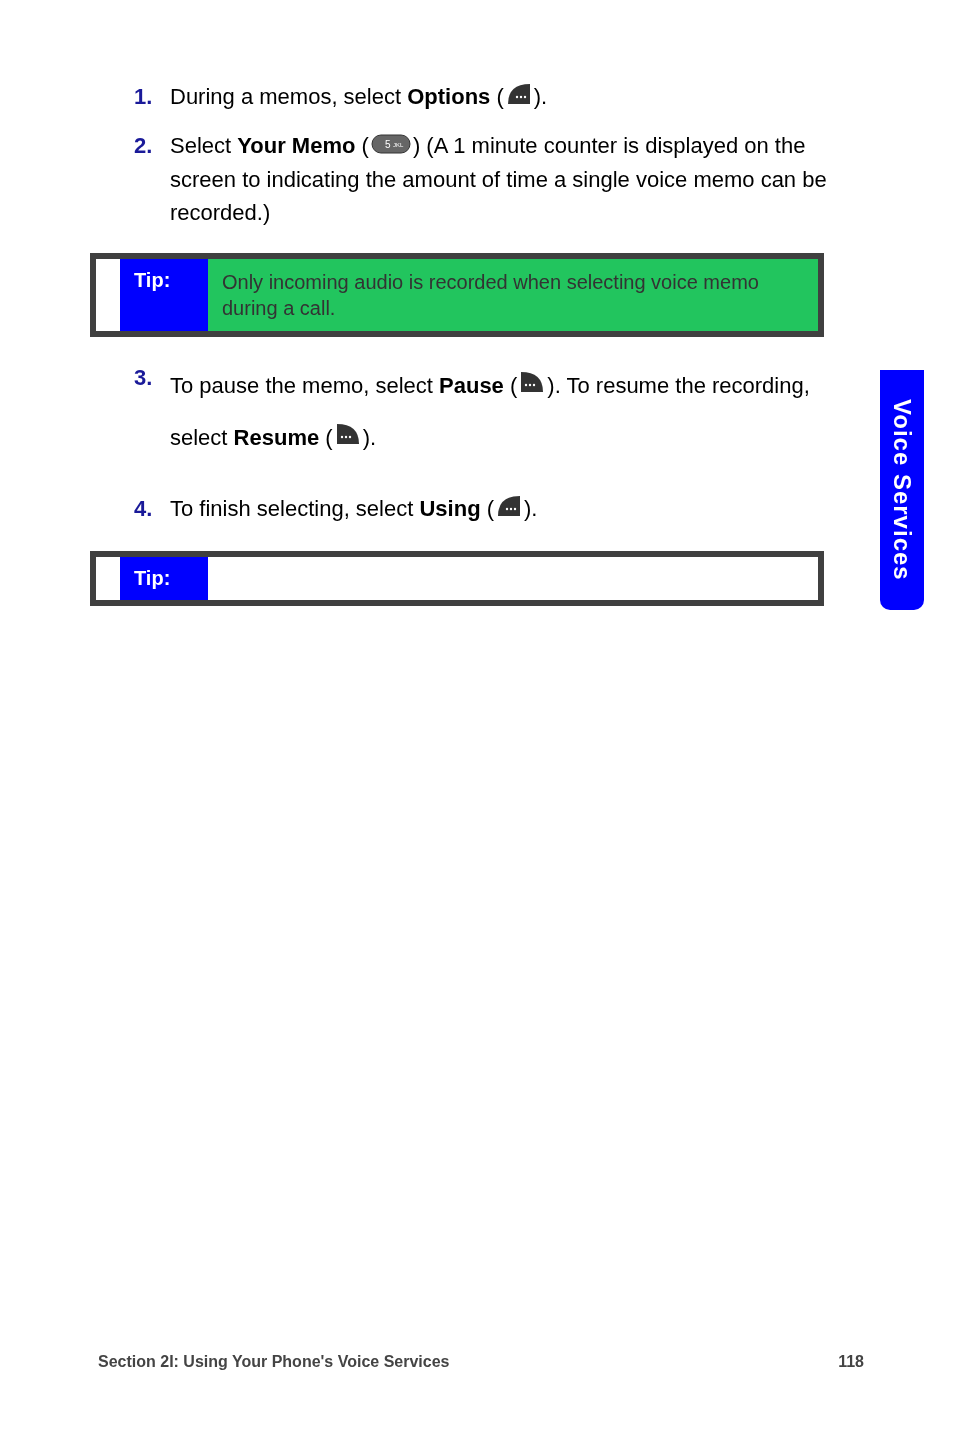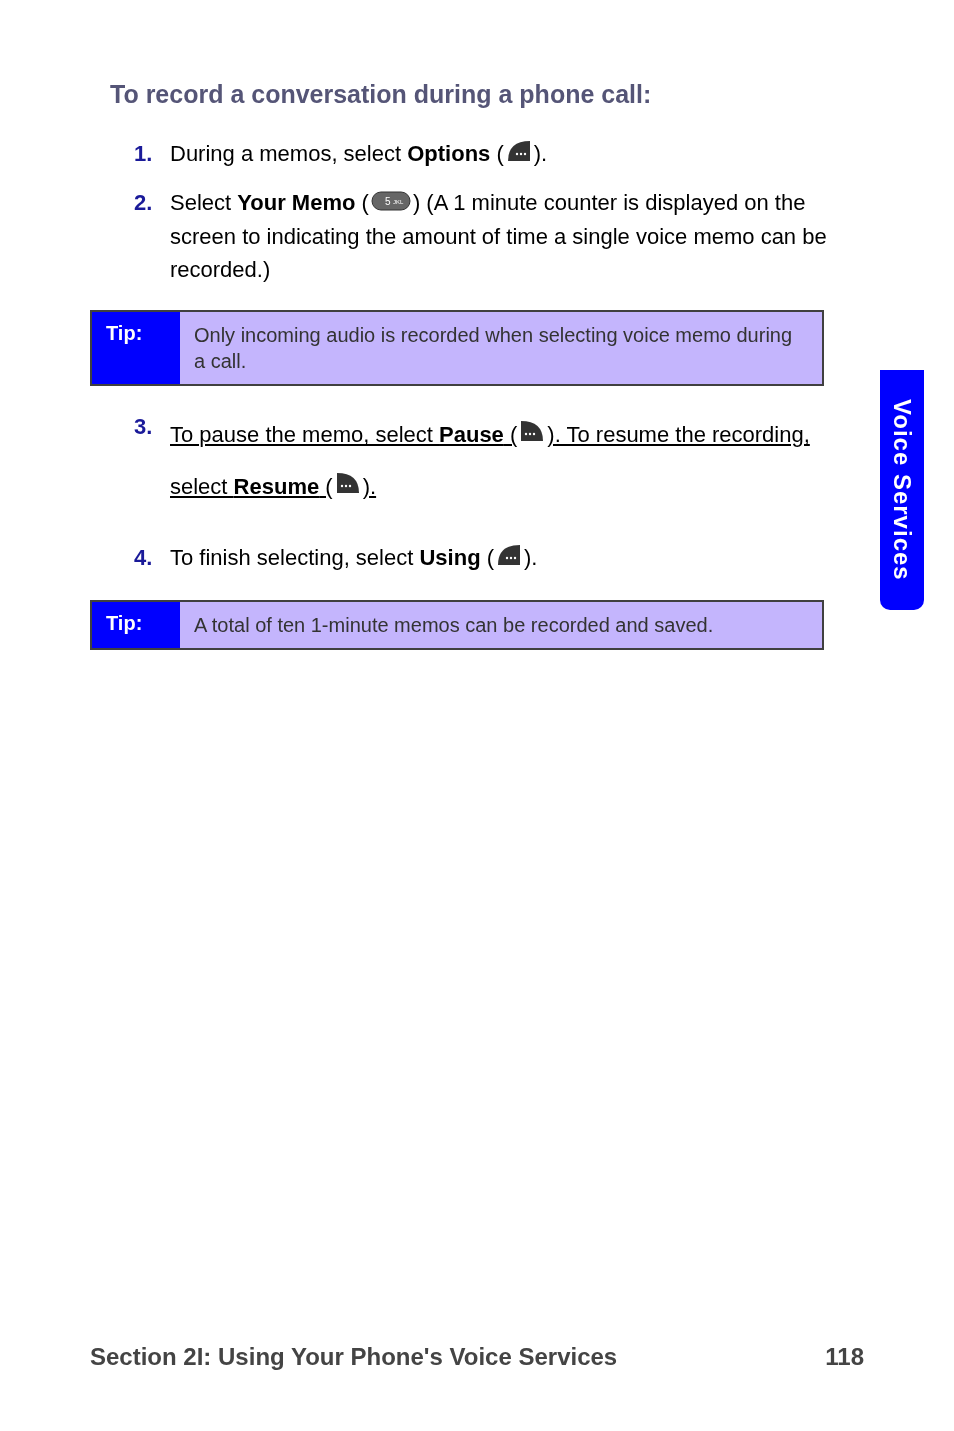--- a/index.html
+++ b/index.html
@@ -48,35 +48,36 @@
       vertical-align: middle;
       margin: 0 2px;
     }
     .key-icon {
       display: inline-block;
       vertical-align: middle;
       margin: 0 2px;
     }
     .tip-box {
       display: flex;
-      border: 2px solid #404040;
+      border: 6px solid #404040;
       margin: 24px 0;
       margin-left: -20px;
       margin-right: 30px;
+      padding-left: 24px;
     }
     .tip-label {
       background: #0000ff;
       color: #ffffff;
       font-weight: bold;
       font-size: 20px;
       padding: 10px 14px;
       min-width: 88px;
     }
     .tip-content {
-      background: #c4b5fd;
+      background: #22c55e;
       padding: 10px 14px;
       font-size: 20px;
       line-height: 1.3;
       flex: 1;
       color: #333;
     }
     .side-tab {
       position: absolute;
       right: 30px;
       top: 370px;
@@ -92,37 +93,36 @@
       color: #ffffff;
       font-weight: bold;
       font-size: 24px;
       writing-mode: vertical-rl;
       text-orientation: mixed;
       letter-spacing: 1px;
     }
     .footer {
       position: absolute;
       bottom: 60px;
-      left: 90px;
+      left: 98px;
       right: 90px;
       display: flex;
       justify-content: space-between;
-      font-size: 24px;
+      font-size: 16px;
       font-weight: bold;
       color: #444;
     }
     .list-item.spaced {
       margin-bottom: 28px;
     }
   </style>
 </head>
 <body>
 
 <div class="page-content">
-  <h3 class="section-heading">To record a conversation during a phone call:</h3>
 
   <div class="list-item">
     <div class="list-number">1.</div>
     <div class="list-text">
       <span>During a memos, select </span><span class="bold-inline">Options</span><span> (</span><span class="softkey-icon"><svg width="26" height="24" viewBox="0 0 26 24">
             <path d="M 2 22 Q 2 2 24 2 L 24 22 Z" fill="#333"></path>
             <circle cx="11" cy="15" r="1.2" fill="#fff"></circle>
             <circle cx="15" cy="15" r="1.2" fill="#fff"></circle>
             <circle cx="19" cy="15" r="1.2" fill="#fff"></circle>
           </svg></span><span>).</span>
@@ -140,21 +140,21 @@
     </div>
   </div>
 
   <div class="tip-box">
     <div class="tip-label">Tip:</div>
     <div class="tip-content">Only incoming audio is recorded when selecting voice memo during a call.</div>
   </div>
 
   <div class="list-item spaced">
     <div class="list-number">3.</div>
-    <div class="list-text" style="line-height:2.3;text-decoration:underline;">
+    <div class="list-text" style="line-height:2.3;">
       <span>To pause the memo, select </span><span class="bold-inline">Pause</span><span> (</span><span class="softkey-icon"><svg width="26" height="24" viewBox="0 0 26 24">
             <path d="M 24 22 Q 24 2 2 2 L 2 22 Z" fill="#333"></path>
             <circle cx="7" cy="15" r="1.2" fill="#fff"></circle>
             <circle cx="11" cy="15" r="1.2" fill="#fff"></circle>
             <circle cx="15" cy="15" r="1.2" fill="#fff"></circle>
           </svg></span><span>). To resume the recording, select </span><span class="bold-inline">Resume</span><span> (</span><span class="softkey-icon"><svg width="26" height="24" viewBox="0 0 26 24">
             <path d="M 24 22 Q 24 2 2 2 L 2 22 Z" fill="#333"></path>
             <circle cx="7" cy="15" r="1.2" fill="#fff"></circle>
             <circle cx="11" cy="15" r="1.2" fill="#fff"></circle>
             <circle cx="15" cy="15" r="1.2" fill="#fff"></circle>
@@ -169,21 +169,20 @@
             <path d="M 2 22 Q 2 2 24 2 L 24 22 Z" fill="#333"></path>
             <circle cx="11" cy="15" r="1.2" fill="#fff"></circle>
             <circle cx="15" cy="15" r="1.2" fill="#fff"></circle>
             <circle cx="19" cy="15" r="1.2" fill="#fff"></circle>
           </svg></span><span>).</span>
     </div>
   </div>
 
   <div class="tip-box">
     <div class="tip-label">Tip:</div>
-    <div class="tip-content">A total of ten 1-minute memos can be recorded and saved.</div>
   </div>
 </div>
 
 <div class="side-tab">
   <div class="side-tab-text">Voice Services</div>
 </div>
 
 <div class="footer">
   <span>Section 2I: Using Your Phone's Voice Services</span>
   <span>118</span>

